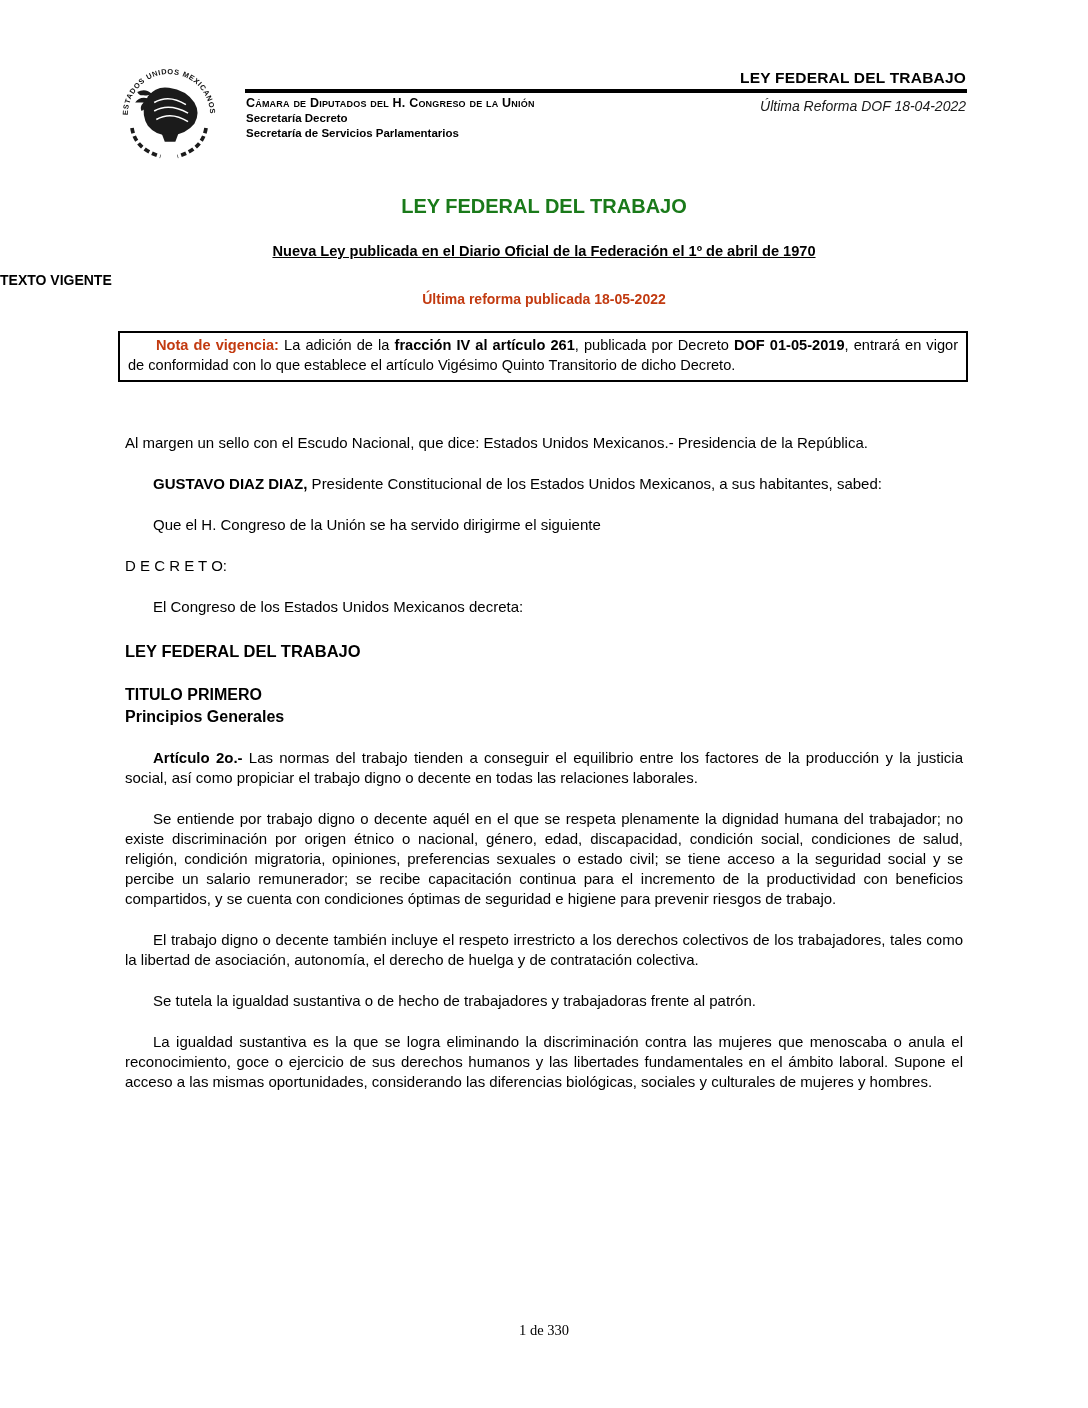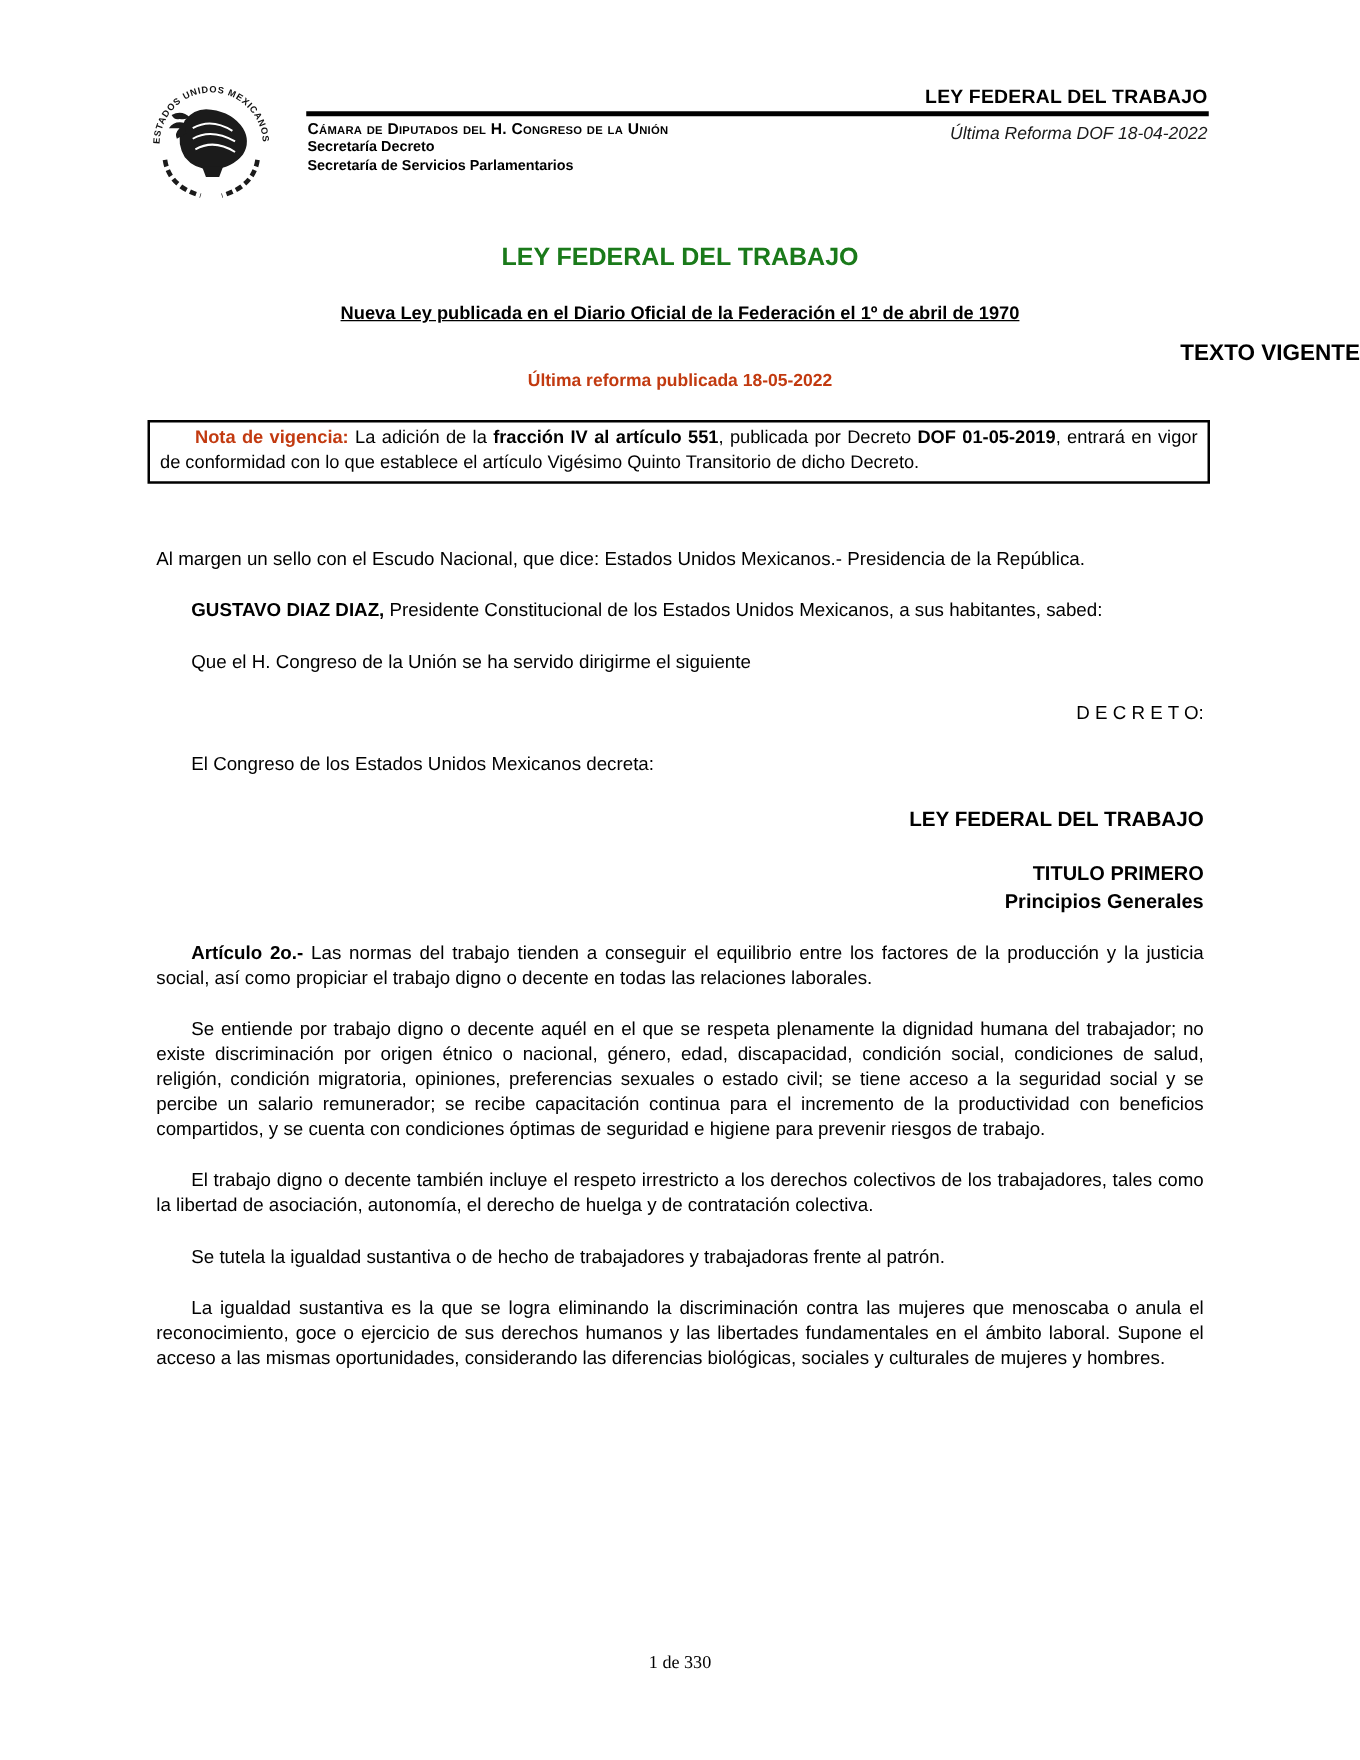--- a/index.html
+++ b/index.html
@@ -25,36 +25,36 @@
   .hdr-left { position:absolute; top:96px; left:246px; }
   .chamber { font-size:12.5px; font-weight:bold; font-variant:small-caps; letter-spacing:.2px;text-align:right; }
   .secline { font-size:11.5px; font-weight:bold; line-height:14px; margin-top:1px; }
 
   
   .title-green {
     margin:195px 0 0; text-align:center;
     font-size:20px; font-weight:bold; color:var(--title_green, #1a7a1a);
   }
   .pub-line   { margin-top:25px; text-align:center; font-weight:bold; font-size:14.6px;text-decoration:underline; }
-  .texto-vigente { margin-top:13px; text-align:right; font-weight:bold; font-size:18px; }
+  .texto-vigente { margin-top:13px; text-align:left; font-weight:bold; font-size:14px; }
   .ultima-reforma { margin-top:3px; text-align:center; font-weight:bold; font-size:14px; color:var(--reform_red, #c23a10); }
 
   
   .nota-box { margin:24px 120px 0 118px; border:2px solid #000; padding:2px 8px 5px; }
   .nota-text { font-size:14.6px; line-height:20px; text-align:justify; text-indent:28px; }
   .nota-label { color:var(--reform_red, #c23a10); font-weight:bold; }
   .b { font-weight:bold; }
 
   
   .bodytext { margin:0 125px; font-size:15px; line-height:20px; }
   .bodytext p { margin-top:21px; }
   .bodytext p.first { margin-top:51px; }
   .j { text-align:justify; }
   .ind { text-indent:28px; }
-  .ctr { text-align:right; }
+  .ctr { text-align:left; }
   .law-title { font-size:16.5px; margin-top:24px !important; }
   .titulo    { font-size:16px;  margin-top:24px !important; }
   .bodytext p.subtitulo { font-size:16px; margin-top:2px; }
 
   
   .footer {
     position:absolute; top:1322px; left:0; width:100%;
     text-align:center; font-family:"Liberation Serif", serif; font-size:14.5px;
   }
 </style>
@@ -92,21 +92,21 @@
     </div>
   </header>
 
   <main>
     <h1 class="title-green">LEY FEDERAL DEL TRABAJO</h1>
     <p class="pub-line">Nueva Ley publicada en el Diario Oficial de la Federación el 1º de abril de 1970</p>
     <p class="texto-vigente">TEXTO VIGENTE</p>
     <p class="ultima-reforma">Última reforma publicada 18-05-2022</p>
 
     <div class="nota-box">
-      <p class="nota-text"><span class="nota-label">Nota de vigencia: </span><span>La adición de la </span><span class="b">fracción IV al artículo 551</span><span>, publicada por Decreto </span><span class="b">DOF 01-05-2019</span><span>, entrará en vigor de conformidad con lo que establece el artículo Vigésimo Quinto Transitorio de dicho Decreto.</span></p>
+      <p class="nota-text"><span class="nota-label">Nota de vigencia: </span><span>La adición de la </span><span class="b">fracción IV al artículo 261</span><span>, publicada por Decreto </span><span class="b">DOF 01-05-2019</span><span>, entrará en vigor de conformidad con lo que establece el artículo Vigésimo Quinto Transitorio de dicho Decreto.</span></p>
     </div>
 
     <div class="bodytext">
       <p class="j first">Al margen un sello con el Escudo Nacional, que dice: Estados Unidos Mexicanos.- Presidencia de la República.</p>
 
       <p class="j ind"><span class="b">GUSTAVO DIAZ DIAZ,</span><span> Presidente Constitucional de los Estados Unidos Mexicanos, a sus habitantes, sabed:</span></p>
 
       <p class="j ind">Que el H. Congreso de la Unión se ha servido dirigirme el siguiente</p>
 
       <p class="ctr">D E C R E T O:</p>

